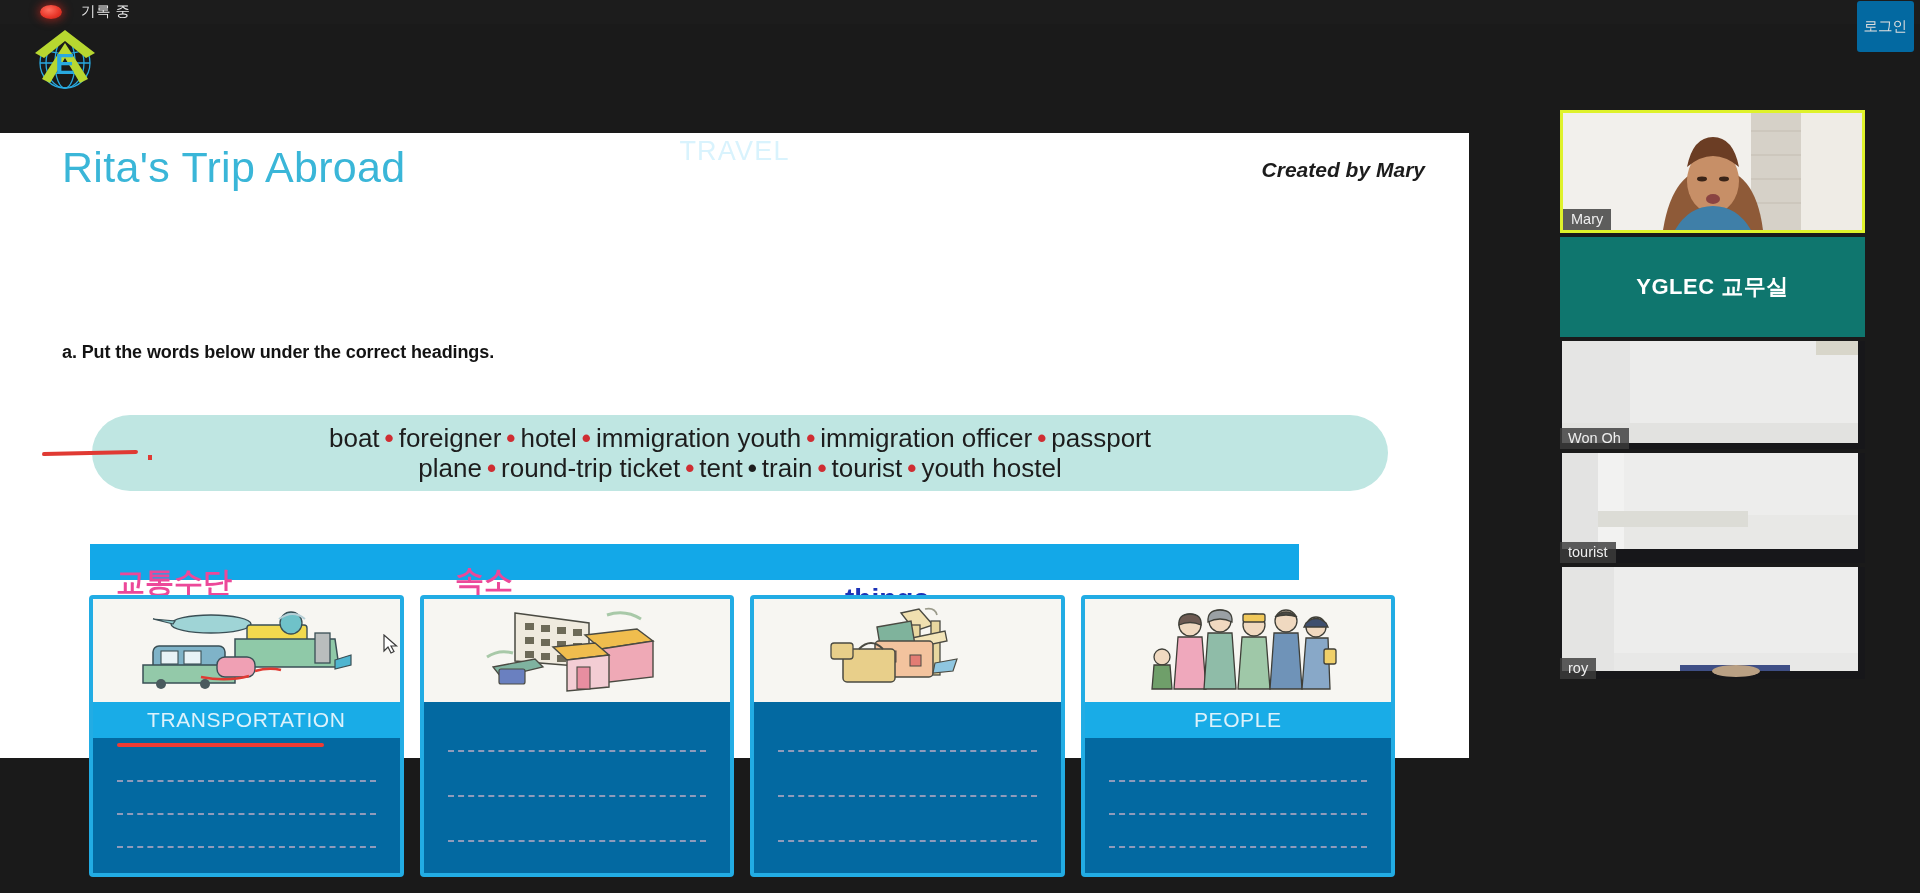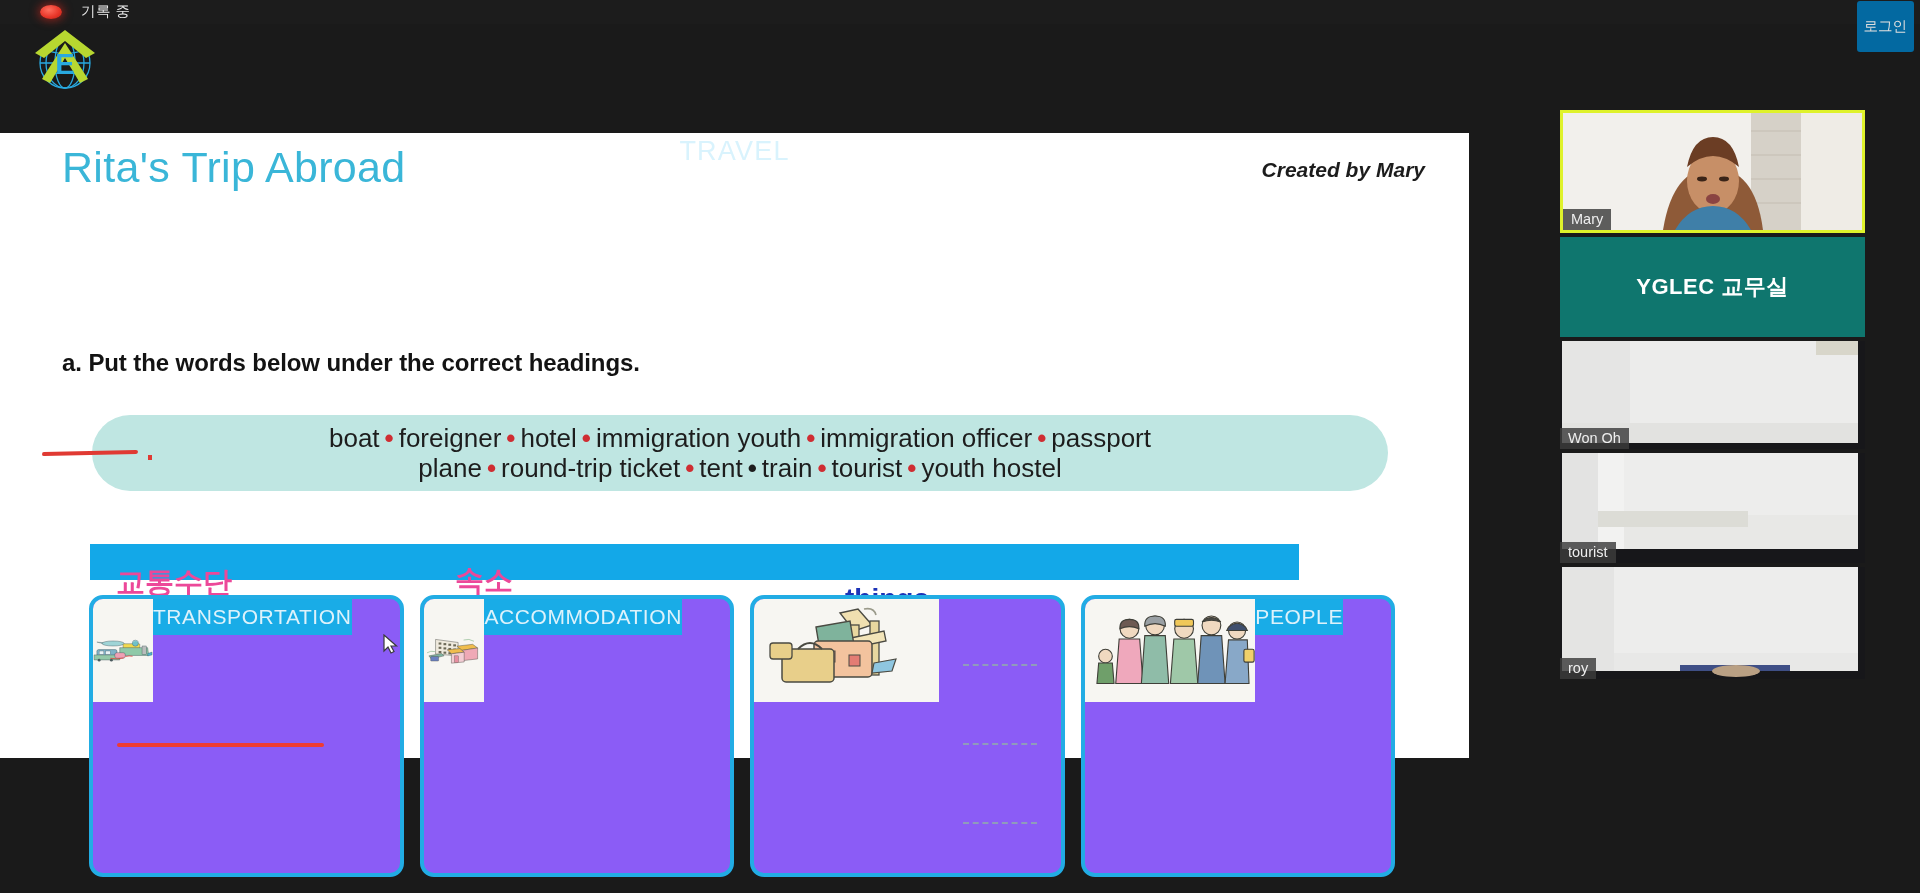--- a/index.html
+++ b/index.html
@@ -56,22 +56,22 @@
     font-weight: 400; letter-spacing: 0.3px;
     white-space: nowrap;
   }
   .created-by {
     position: absolute; right: 44px; top: 25px;
     font-size: 21px; font-weight: bold; font-style: italic;
     color: #1c1c1c; white-space: nowrap;
   }
   .instruction {
     position: absolute; left: 62px; top: 209px;
-    font-size: 24px; font-weight: bold; color: #131313;
-    letter-spacing: -0.1px; white-space: nowrap; margin-top: 7px;
+    font-size: 18px; font-weight: bold; color: #131313;
+    letter-spacing: -0.1px; white-space: nowrap;
   }
 
   
   .wordbank {
     position: absolute; left: 92px; top: 282px;
     width: 1296px; height: 76px;
     background: #bfe6e2; border-radius: 40px;
     display: flex; flex-direction: column;
     align-items: center; justify-content: center;
     padding-top: 2px;
@@ -117,23 +117,23 @@
 
   
   .cards {
     position: absolute; left: 89px; top: 462px;
     width: 1306px; height: 282px;
     display: flex; gap: 16px;
   }
   .card {
     flex: 1;
     border: 4px solid #22ace4;
-    border-radius: 14px;
-    background: #8b5cf6;
-    display: flex; flex-direction: row;
+    border-radius: 4px;
+    background: #0369a1;
+    display: flex; flex-direction: column;
     overflow: hidden;
     position: relative;
   }
   .card-img {
     height: 103px; background: #f7f6f2;
     display: flex; align-items: center; justify-content: center;
     overflow: hidden;
   }
   .card-img svg { display: block; }
   .card-head {
@@ -288,21 +288,20 @@
           <path d="M124 44 L176 36 L176 72 L124 78 Z" fill="#efa9b6" stroke="#4a4a42" stroke-width="1.4"></path>
           <path d="M76 42 L118 38 L132 50 L90 55 Z" fill="#f0bd4e" stroke="#4a4a42" stroke-width="1.4"></path>
           <path d="M90 55 L132 50 L132 82 L90 86 Z" fill="#f3cdd4" stroke="#4a4a42" stroke-width="1.4"></path>
           <rect x="100" y="62" width="13" height="22" fill="#e78ea0" stroke="#4a4a42" stroke-width="1.1"></rect>
           <path d="M16 62 L58 54 L66 62 L24 72 Z" fill="#7fb3a0" stroke="#4a4a42" stroke-width="1.3"></path>
           <rect x="22" y="64" width="26" height="15" rx="2" fill="#6a80c0" stroke="#4a4a42" stroke-width="1.2"></rect>
           <path d="M130 10 q18 -6 34 4" fill="none" stroke="#a8c9a8" stroke-width="3"></path>
           <path d="M10 52 q12 -8 26 -4" fill="none" stroke="#a8c9a8" stroke-width="3"></path>
         </svg>
       </div>
-      <div class="card-head">ACCOMMODATION</div>
       <div class="card-lines">
         <div class="dline"></div>
         <div class="dline"></div>
         <div class="dline"></div>
       </div>
     </div>
 
     <div class="card">
       <div class="card-img">
         <svg width="185" height="92" viewBox="0 0 185 92">

